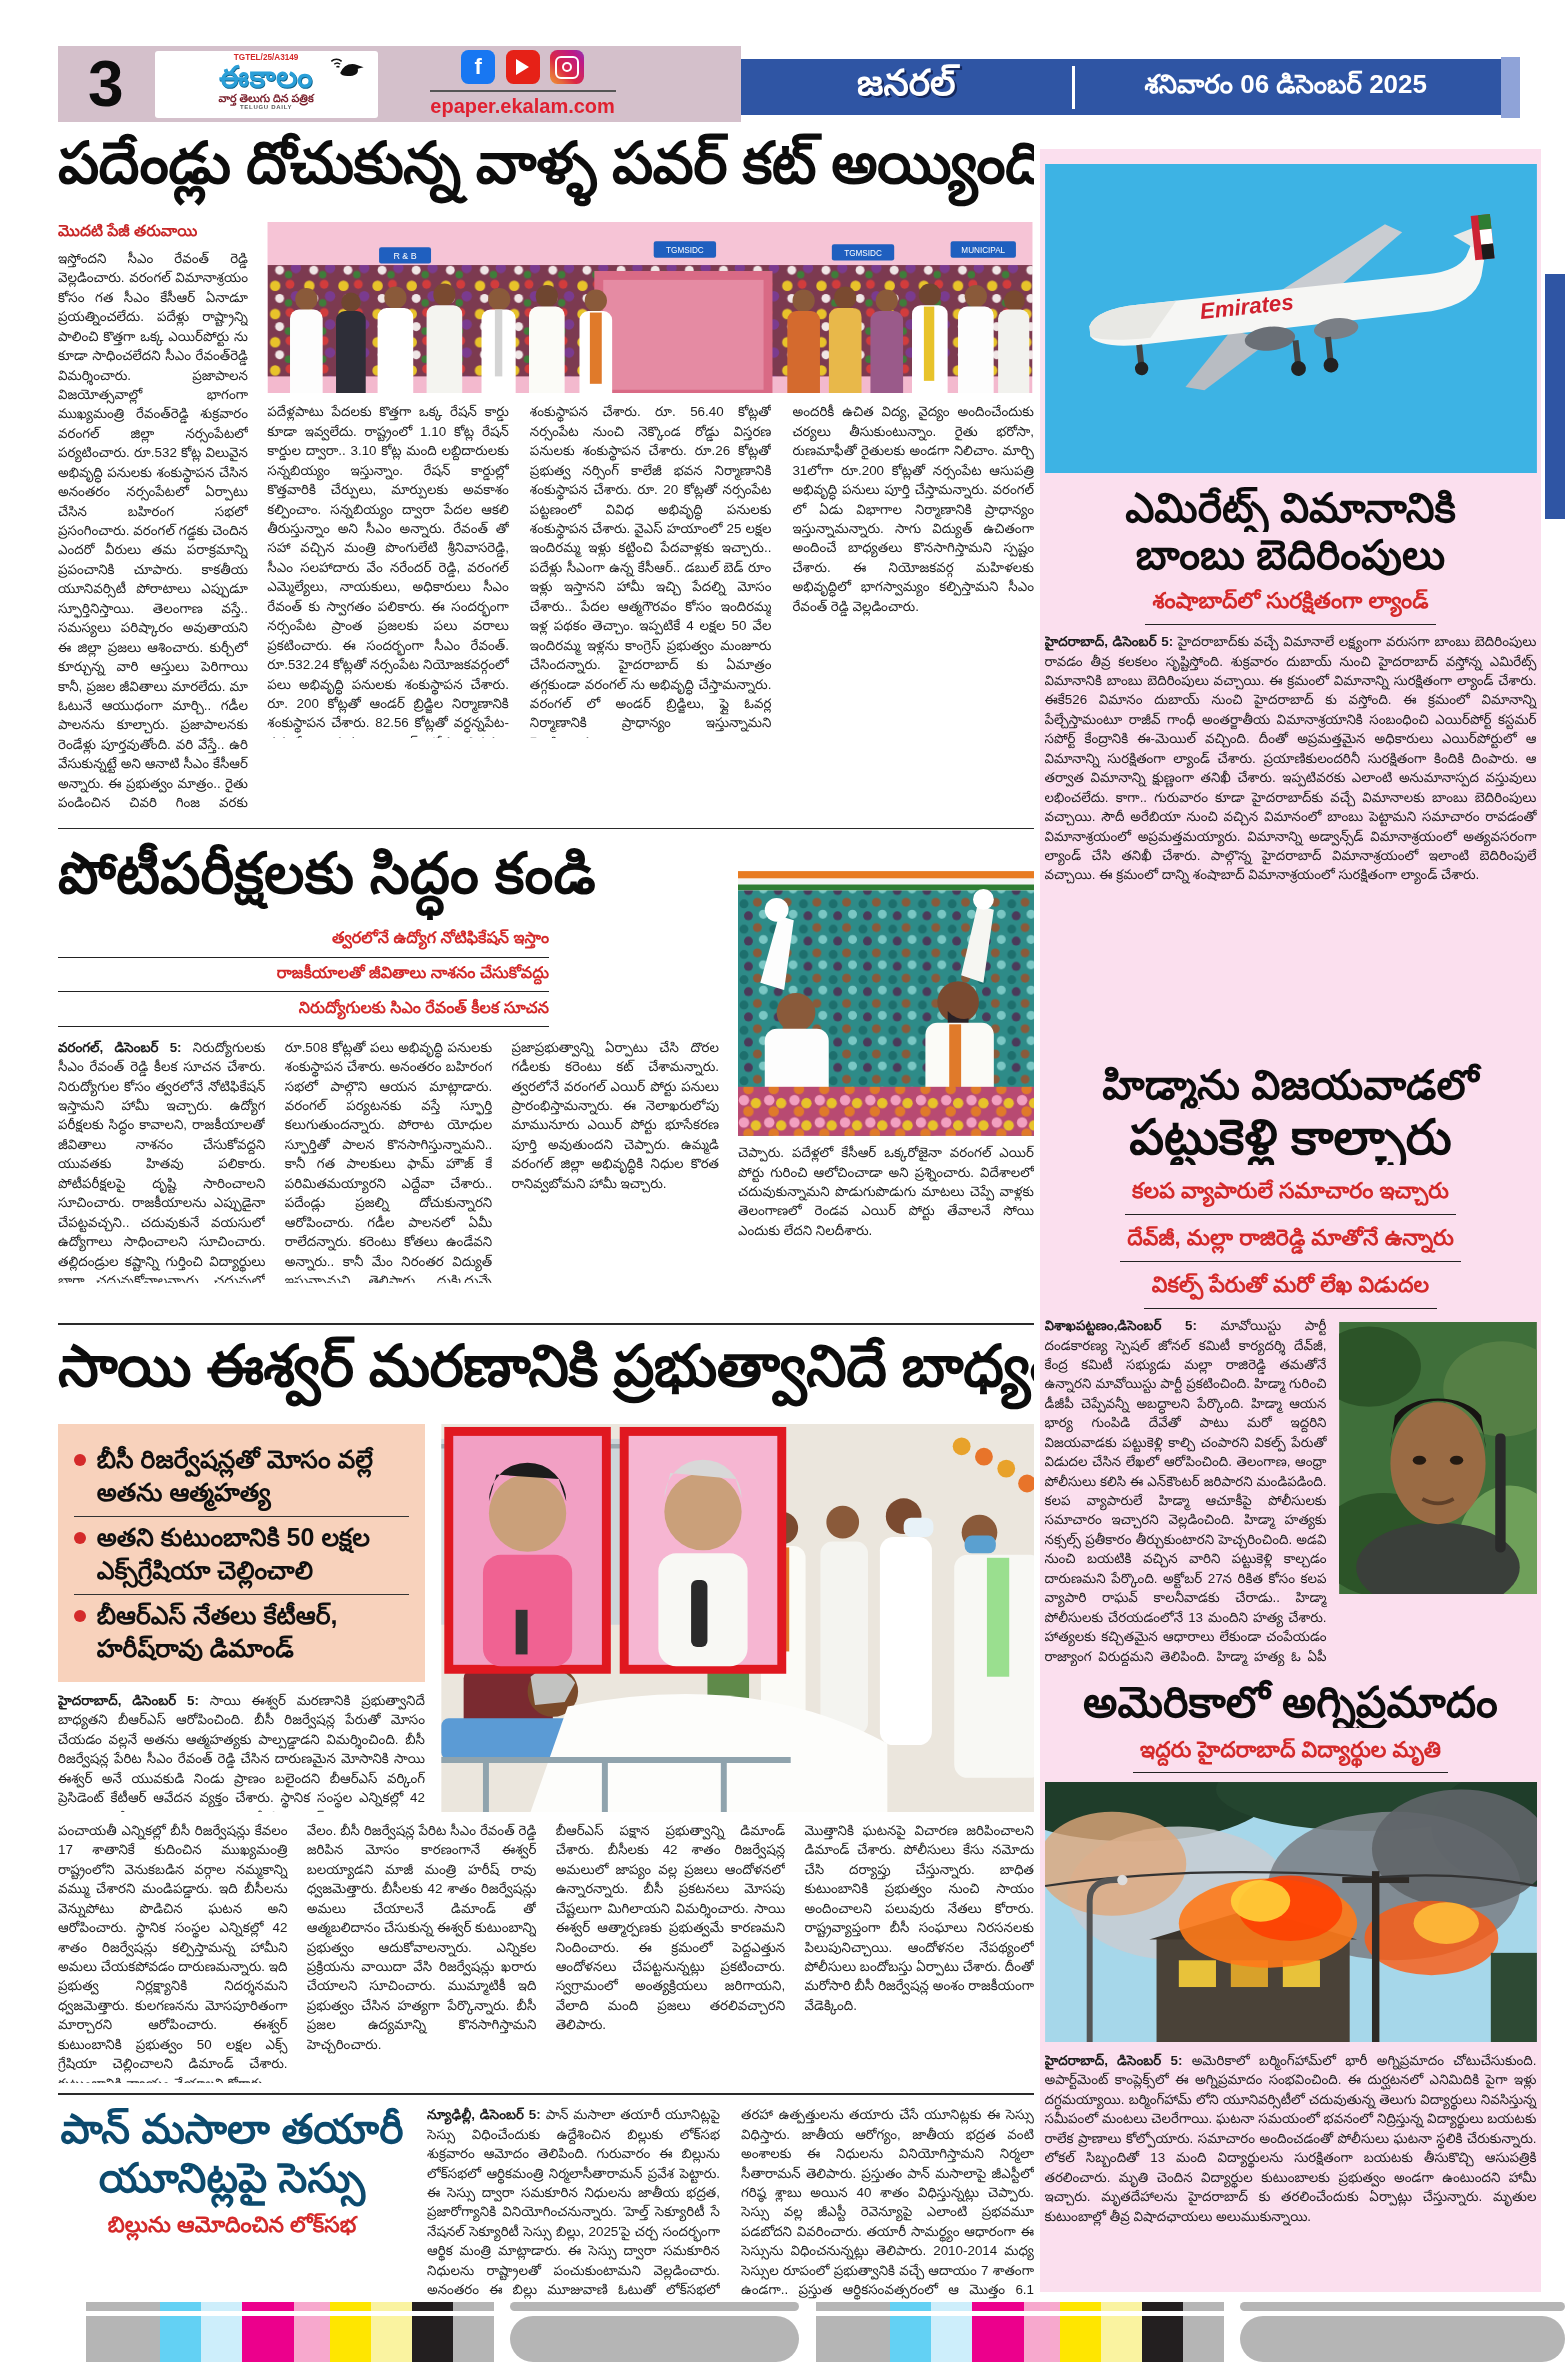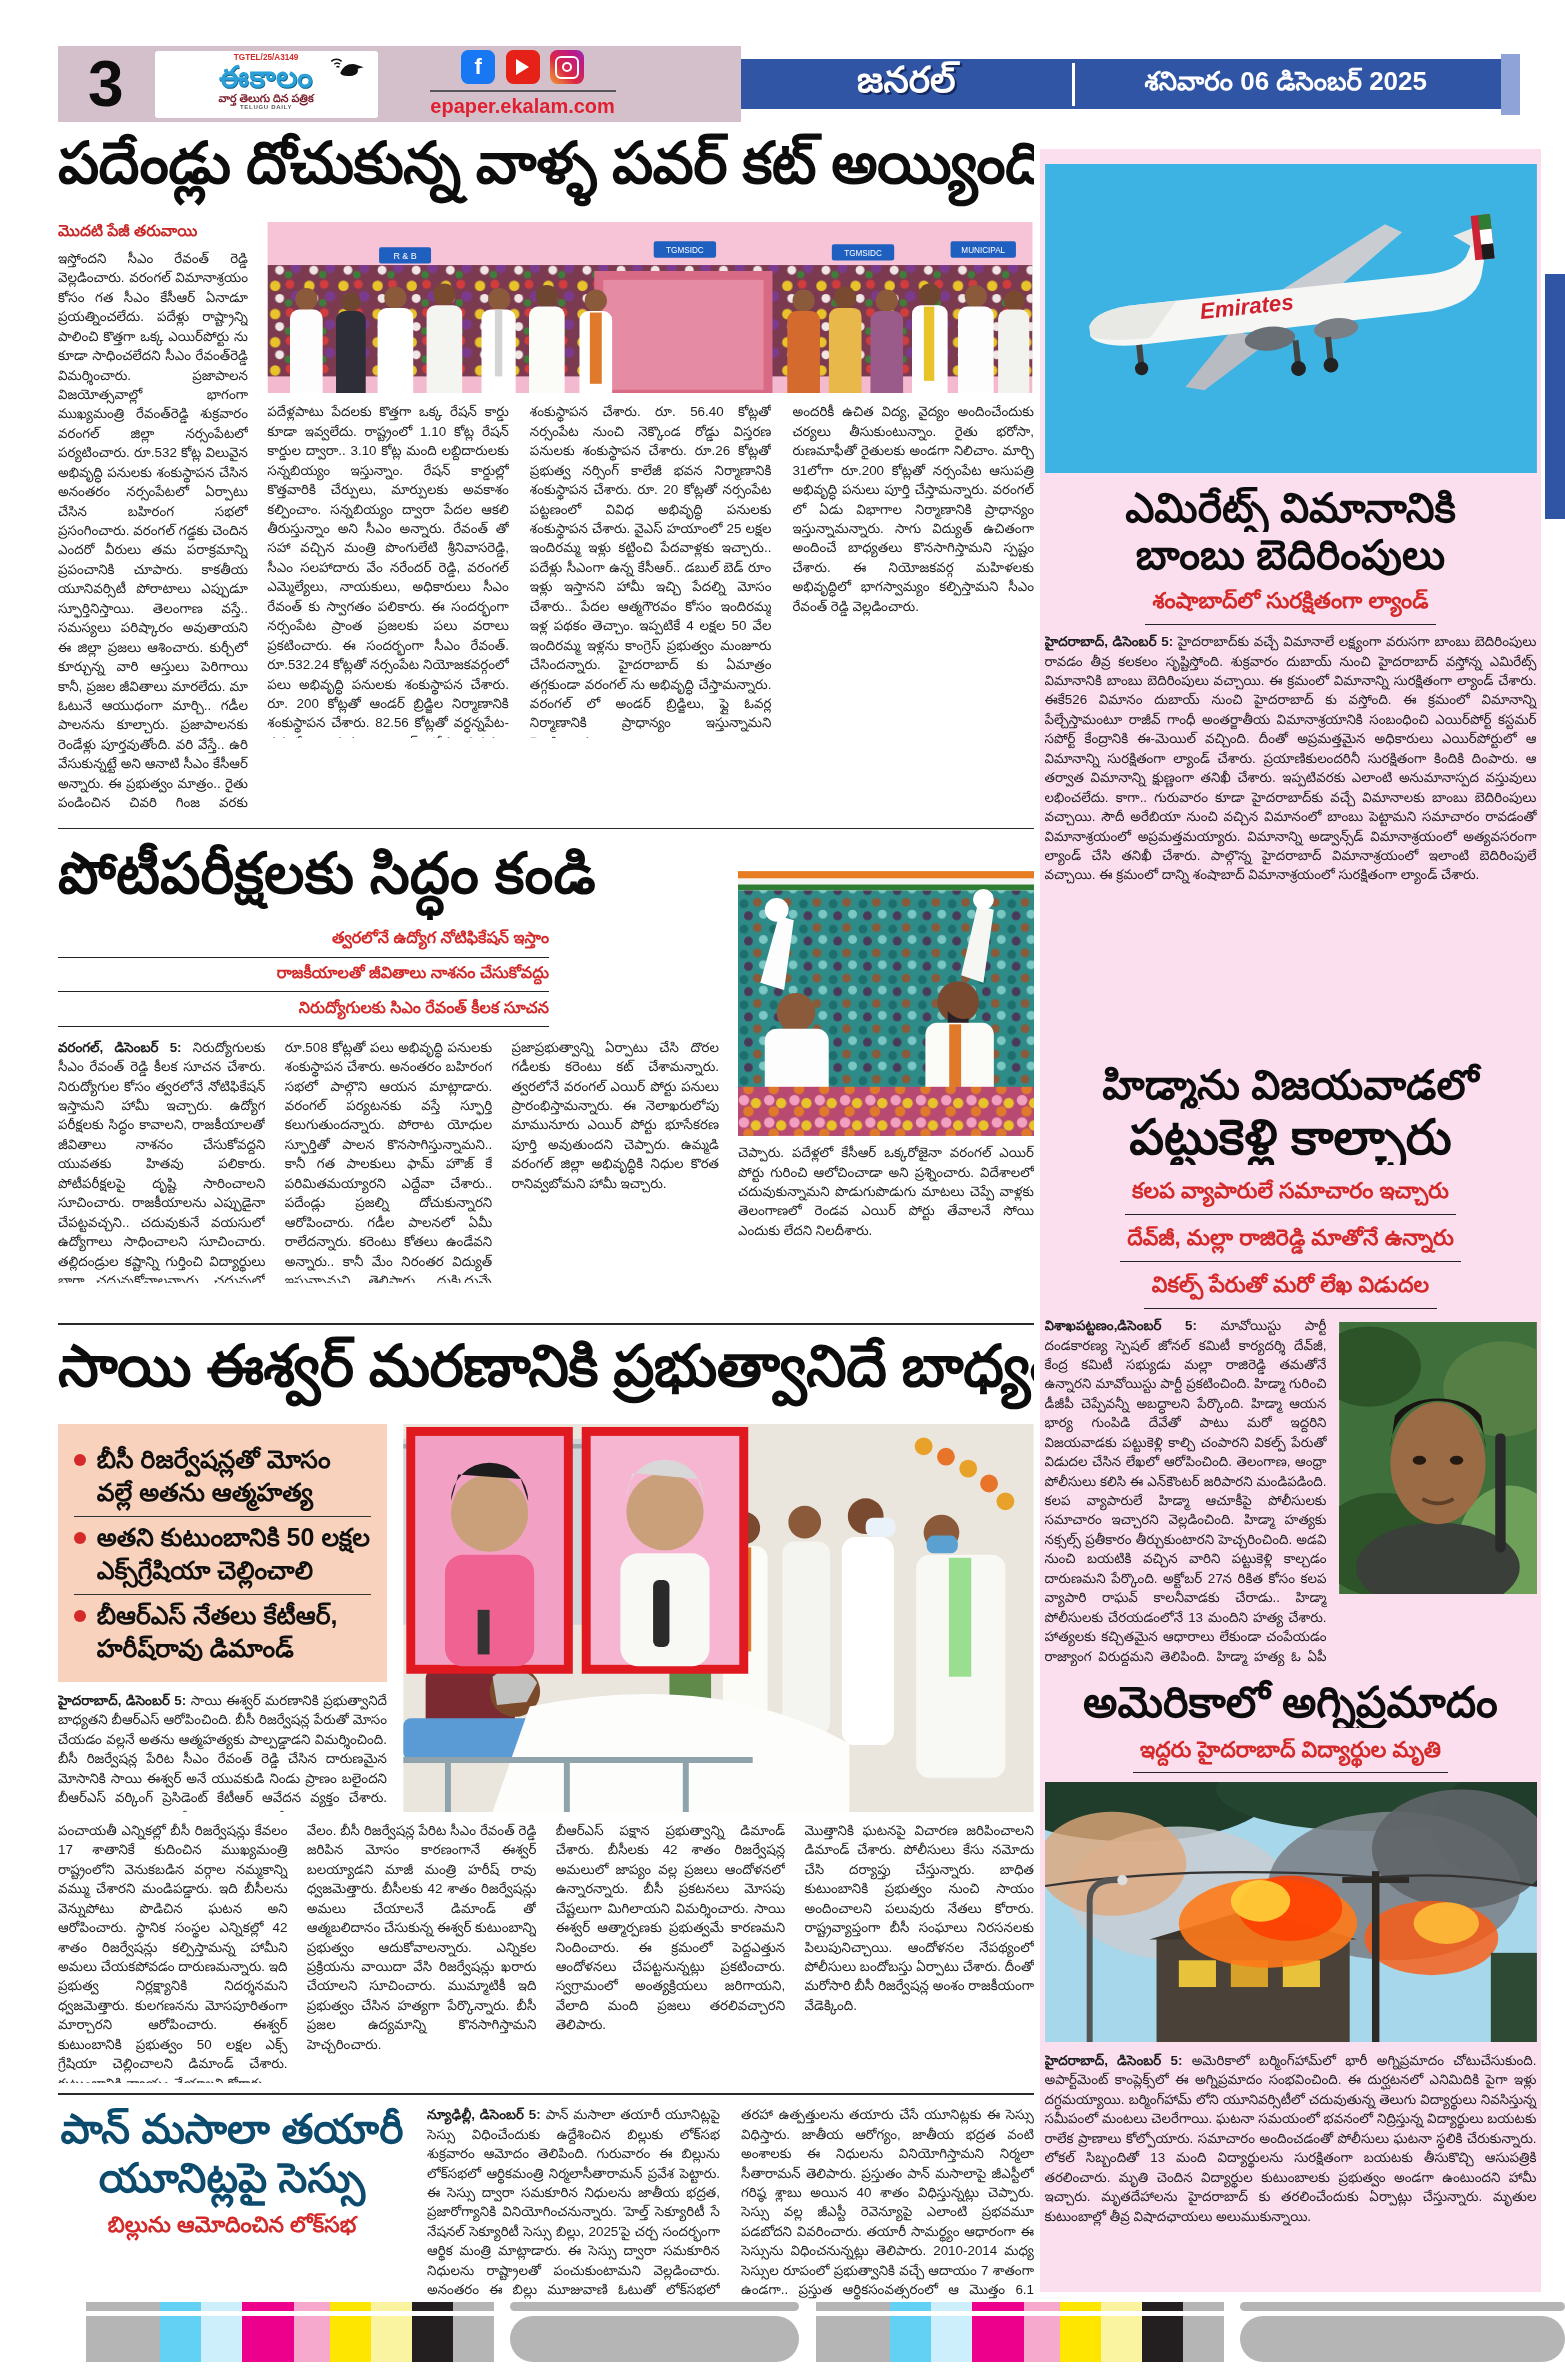--- a/index.html
+++ b/index.html
@@ -22,21 +22,21 @@
   .s-icon{width:34px;height:34px;border-radius:7.4px;display:flex;align-items:center;justify-content:center;
         color:#fff;font-weight:800;font-size:22px;cursor:pointer;}
   .fb{background:#1877f2;}
   .yt{background:#e62117;}
   .ig{background:linear-gradient(45deg,#f09433,#e6683c,#dc2743,#cc2366,#bc1888,#8a3ab9);}
   .yt-tri{width:0;height:0;border-left:13.4px solid #fff;border-top:8.2px solid transparent;border-bottom:8.2px solid transparent;}
   .ig-glyph{width:19.3px;height:19.3px;border:2.2px solid #fff;border-radius:6px;position:relative;}
   .ig-glyph::after{content:"";position:absolute;left:4.5px;top:4.5px;width:6px;height:6px;border:2.2px solid #fff;border-radius:50%;}
   .social-line{width:186px;height:1.5px;background:#555;margin:6px 0 3px;}
   .website{color:#e02030;font-size:20px;font-weight:bold;}
-  .banner{position:absolute;left:741px;top:59px;width:779px;height:50px;background:#2f55a4;
+  .banner{position:absolute;left:741px;top:59px;width:779px;height:56px;background:#2f55a4;
         display:flex;align-items:center;}
   .banner-section{flex:1.1;text-align:center;font-size:36px;font-weight:800;color:#fff;
         text-shadow:2.2px 2.2px 0 #16295e;}
   .banner-div{width:3.7px;height:43px;background:#fff;}
   .banner-date{flex:1.4;text-align:center;font-size:26px;font-weight:bold;color:#fff;}
   .banner-accent{width:19.3px;height:61px;background:#8fa3d8;margin-left:4.5px;}
   .edge-strip{position:absolute;right:0;top:274px;width:20px;height:245px;background:#2f55a4;}
   
   .main{position:absolute;left:58px;top:132px;width:976px;}
   .rule{height:1.5px;background:#2a2a2a;margin:10.4px 0;}
@@ -59,21 +59,21 @@
   .a2-photo{height:265px;overflow:hidden;}
   .a2-under{height:158px;margin-top:7.4px;}
   .h2l{font-size:57px;font-weight:800;color:#0d0d0d;white-space:nowrap;overflow:hidden;height:80px;margin-top:4.5px;}
   .subhead-red{color:#d42a2a;font-weight:800;font-size:16px;text-align:right;
         padding:6.7px 0 5.2px;border-bottom:1.5px solid #222;overflow:hidden;white-space:nowrap;}
   .a2-subs{width:491px;margin:3px 0 10.4px;}
   .a2-cols{display:flex;gap:19.3px;height:245px;}
   .a2-cols .body-txt{flex:1;min-width:0;height:100%;}
   
   .a3-row{display:flex;gap:16.4px;height:388px;margin-top:6px;}
-  .a3-left{width:329px;flex:none;display:flex;flex-direction:column;}
+  .a3-left{width:367px;flex:none;display:flex;flex-direction:column;}
   .bullet-box{background:#f8d2bc;padding:15px 16.4px 10.4px;}
   .bullet{display:flex;gap:10.4px;font-size:25px;font-weight:800;color:#101010;line-height:1.3;
         padding:4.5px 0 7.4px;}
   .bullet + .bullet{border-top:1.5px solid #333;}
   .dot{width:12px;height:12px;border-radius:50%;background:#d42a2a;flex:none;margin-top:10.4px;}
   .a3-lead{margin-top:9px;flex:1;}
   .a3-photo{flex:1;min-width:0;overflow:hidden;}
   .a3-cols{display:flex;gap:19.3px;height:262px;margin-top:9px;}
   .a3-cols .body-txt{flex:1;min-width:0;height:100%;}
   

